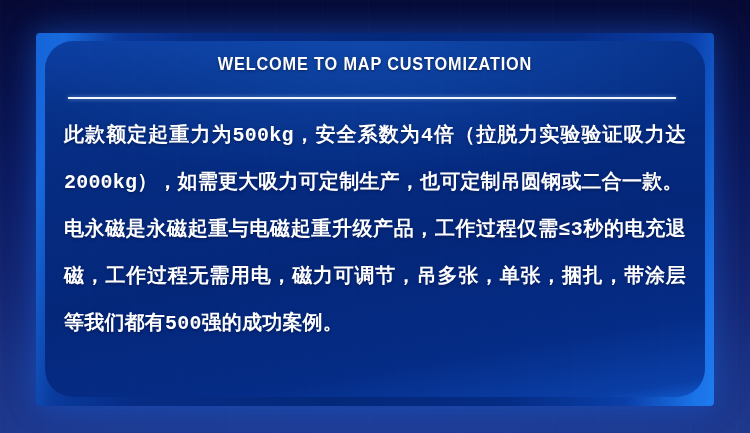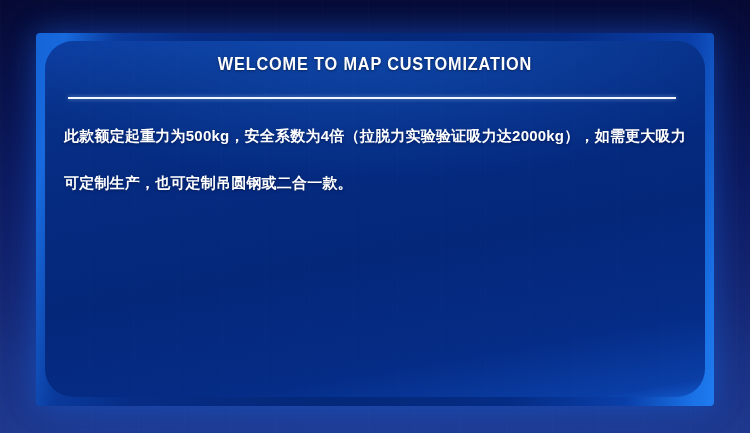--- a/index.html
+++ b/index.html
@@ -129,25 +129,26 @@
     box-shadow: 0 0 4px rgba(200,225,255,0.55);
   }
 
   
   .body-text {
     position: absolute;
     left: 28px;
     top: 79px;
     width: 622px;
     color: #ffffff;
-    font-size: 15px;
+    font-size: 20px;
     font-weight: bold;
     line-height: 47px;
     letter-spacing: 0.2px;
     text-shadow: 0 1px 3px rgba(0,10,50,0.5);
+    font-family: Liberation Mono, monospace;
   }
   .para {
     margin: 0;
     text-align: justify;
     text-align-last: left;
     text-justify: inter-character;
   }
 </style>
 </head>
 <body>
@@ -158,18 +159,19 @@
     <div class="card-inner"></div>
 
     <div class="card-content">
 
       <div class="title">WELCOME TO MAP CUSTOMIZATION</div>
 
       <div class="divider"></div>
 
       <div class="body-text">
         <p class="para">此款额定起重力为500kg，安全系数为4倍（拉脱力实验验证吸力达2000kg），如需更大吸力可定制生产，也可定制吊圆钢或二合一款。</p>
+        <p class="para">电永磁是永磁起重与电磁起重升级产品，工作过程仅需≤3秒的电充退磁，工作过程无需用电，磁力可调节，吊多张，单张，捆扎，带涂层等我们都有500强的成功案例。</p>
       </div>
 
     </div>
   </div>
 
 </div>
 
 </body></html>

